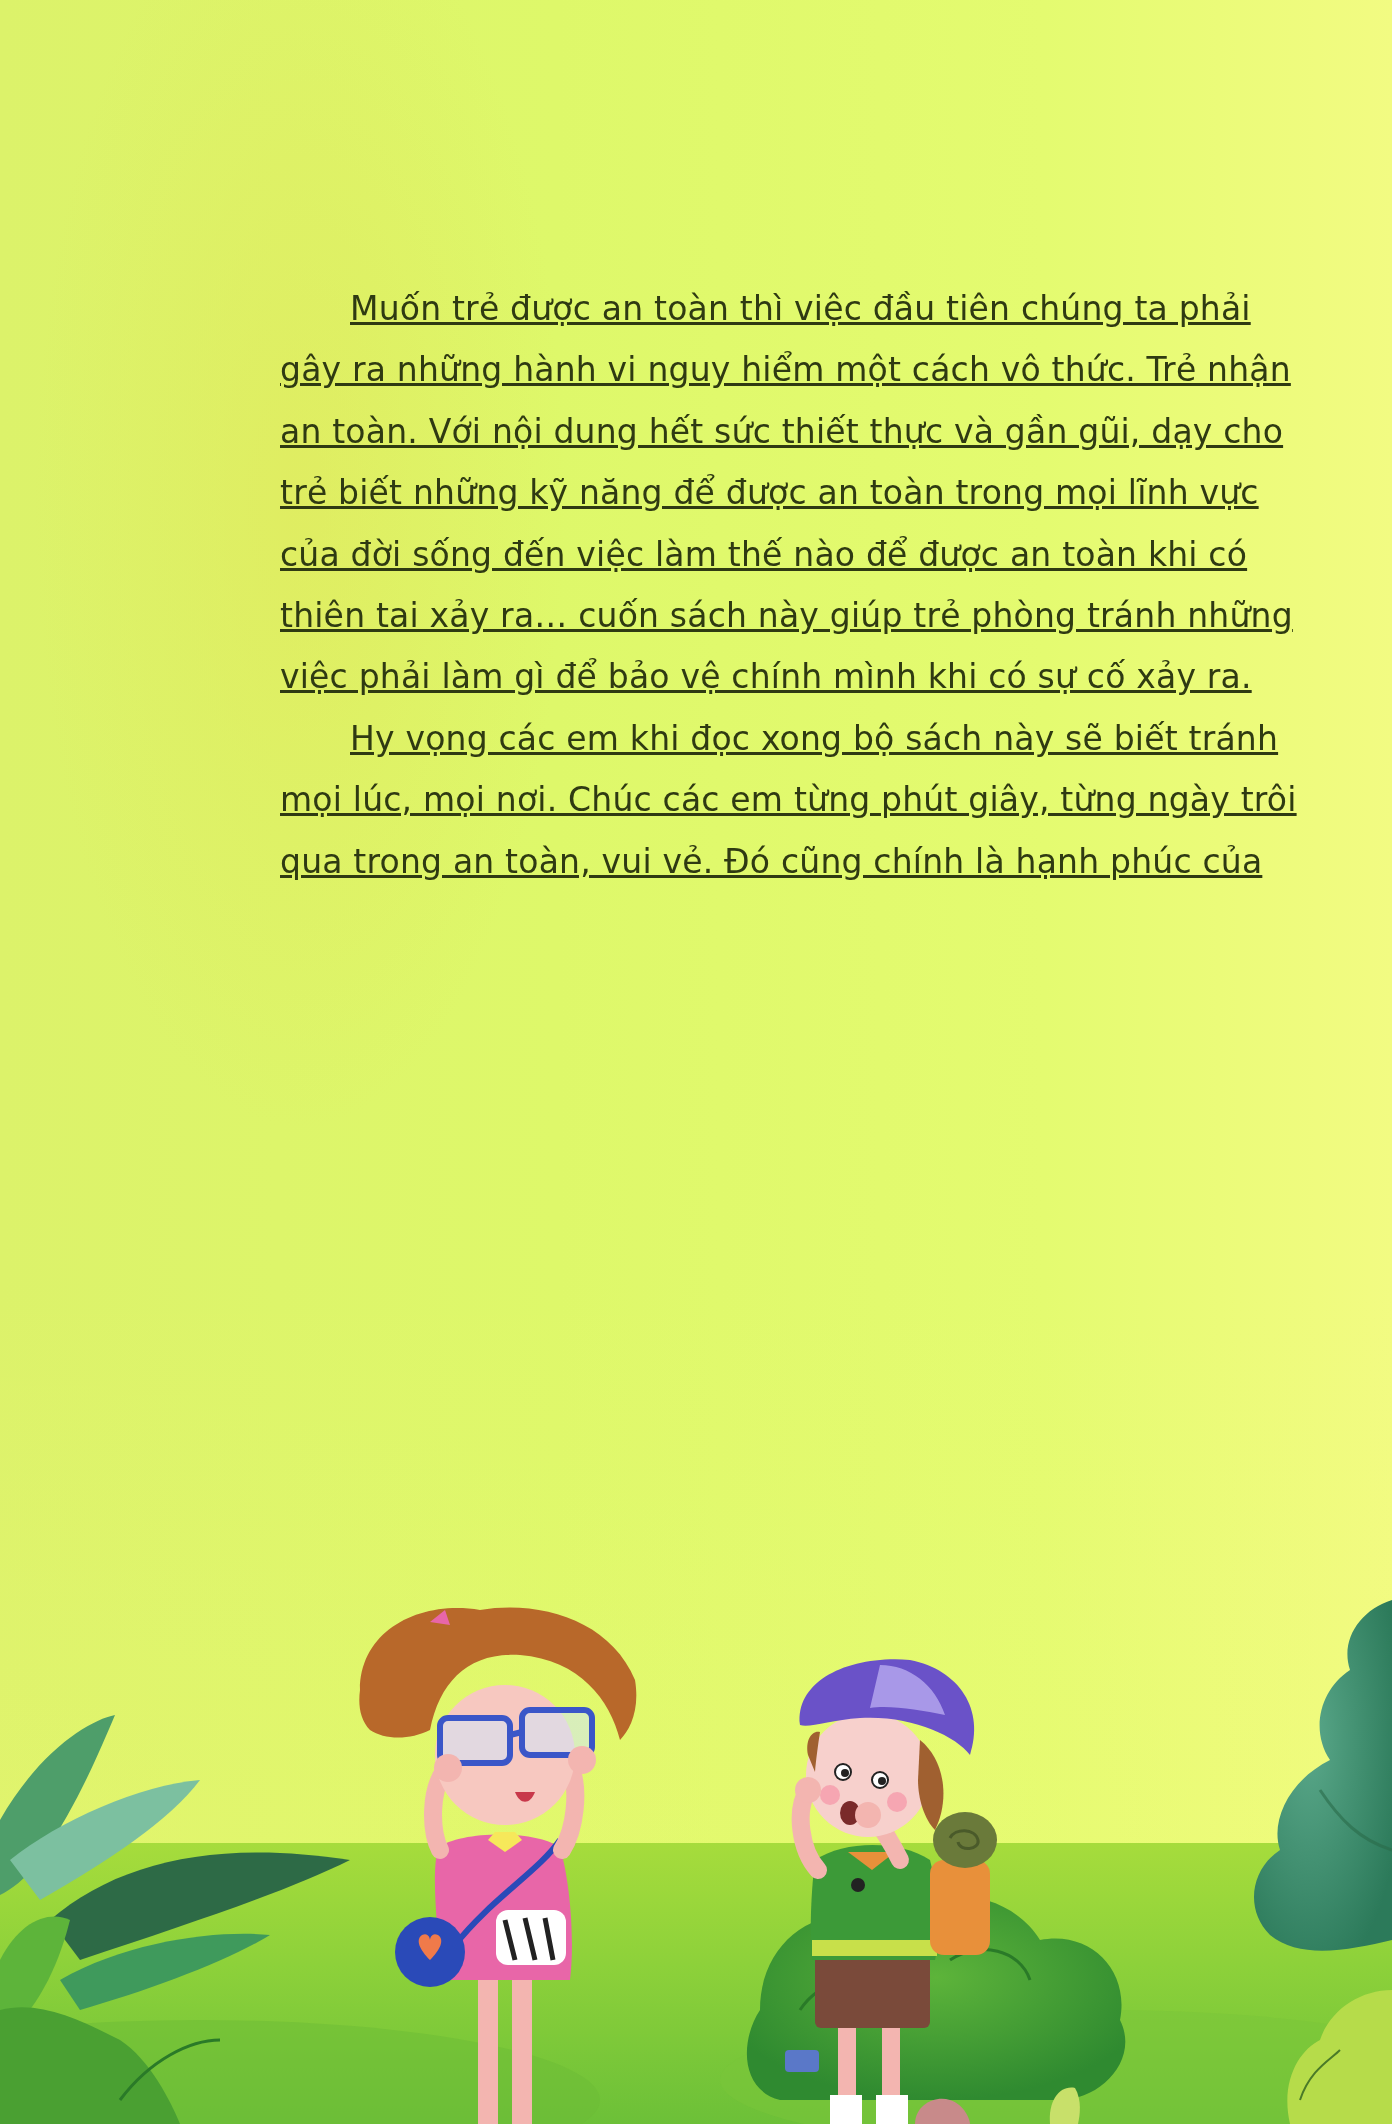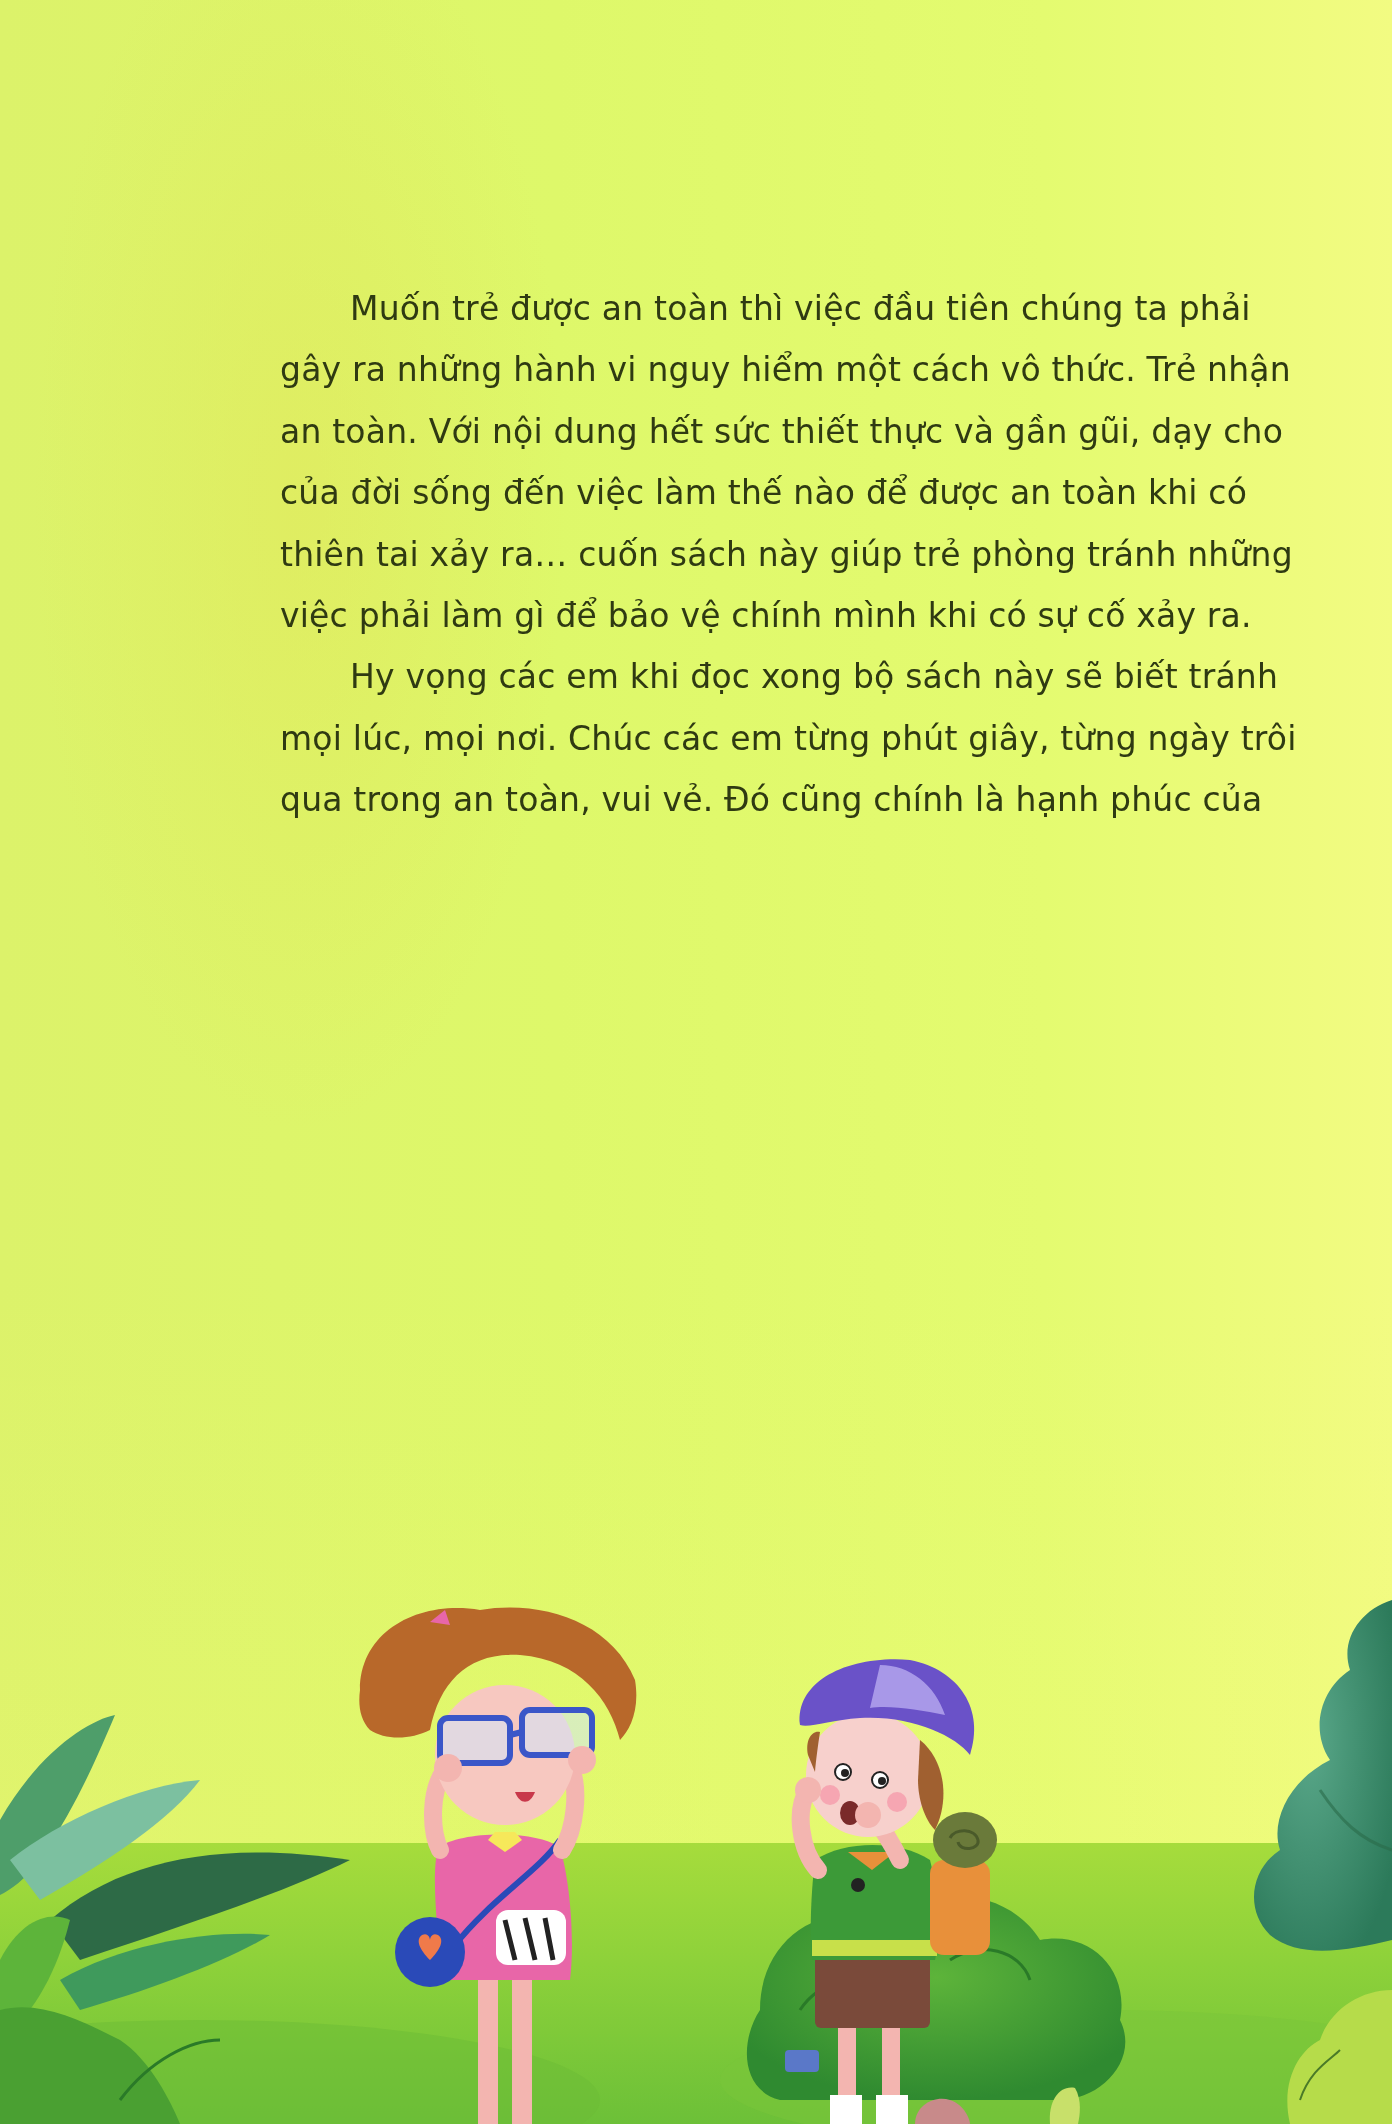--- a/index.html
+++ b/index.html
@@ -41,20 +41,21 @@
       letter-spacing: 0.2px;
       z-index: 3;
     }
     .text-block .line {
       display: block;
       text-align: justify;
       text-align-last: justify;
       white-space: nowrap;
       overflow: visible;
       height: 61.4px;
+      text-decoration: underline;
     }
     .text-block .line.last {
       text-align-last: left;
     }
     .text-block .line.indent {
       padding-left: 70px;
     }
     .scene {
       position: absolute;
       left: 0;
@@ -70,20 +71,21 @@
 </head>
 <body>
 
 <div class="page">
 
   <div class="text-block">
     <div class="paragraph">
       <span class="line indent">Muốn trẻ được an toàn thì việc đầu tiên chúng ta phải</span>
       <span class="line">gây ra những hành vi nguy hiểm một cách vô thức. Trẻ nhận</span>
       <span class="line">an toàn. Với nội dung hết sức thiết thực và gần gũi, dạy cho</span>
+      <span class="line">trẻ biết những kỹ năng để được an toàn trong mọi lĩnh vực</span>
       <span class="line">của đời sống đến việc làm thế nào để được an toàn khi có</span>
       <span class="line">thiên tai xảy ra… cuốn sách này giúp trẻ phòng tránh những</span>
       <span class="line last">việc phải làm gì để bảo vệ chính mình khi có sự cố xảy ra.</span>
     </div>
     <div class="paragraph">
       <span class="line indent">Hy vọng các em khi đọc xong bộ sách này sẽ biết tránh</span>
       <span class="line">mọi lúc, mọi nơi. Chúc các em từng phút giây, từng ngày trôi</span>
       <span class="line">qua trong an toàn, vui vẻ. Đó cũng chính là hạnh phúc của</span>
     </div>
   </div>

